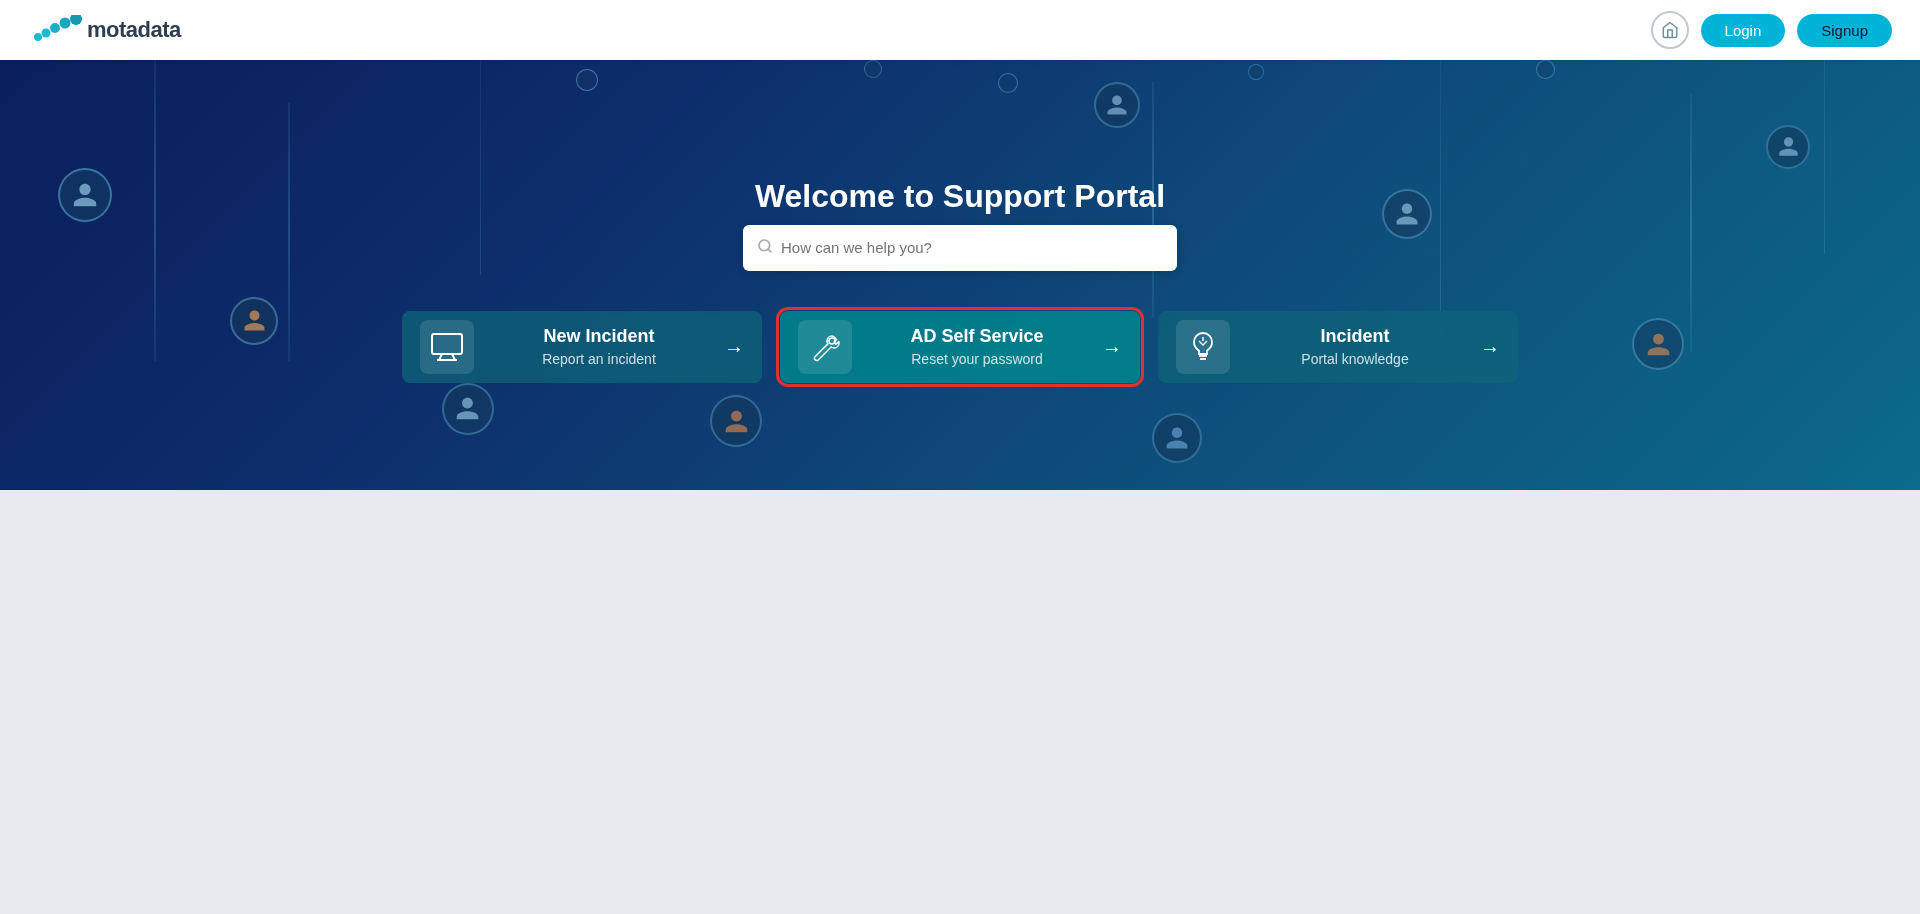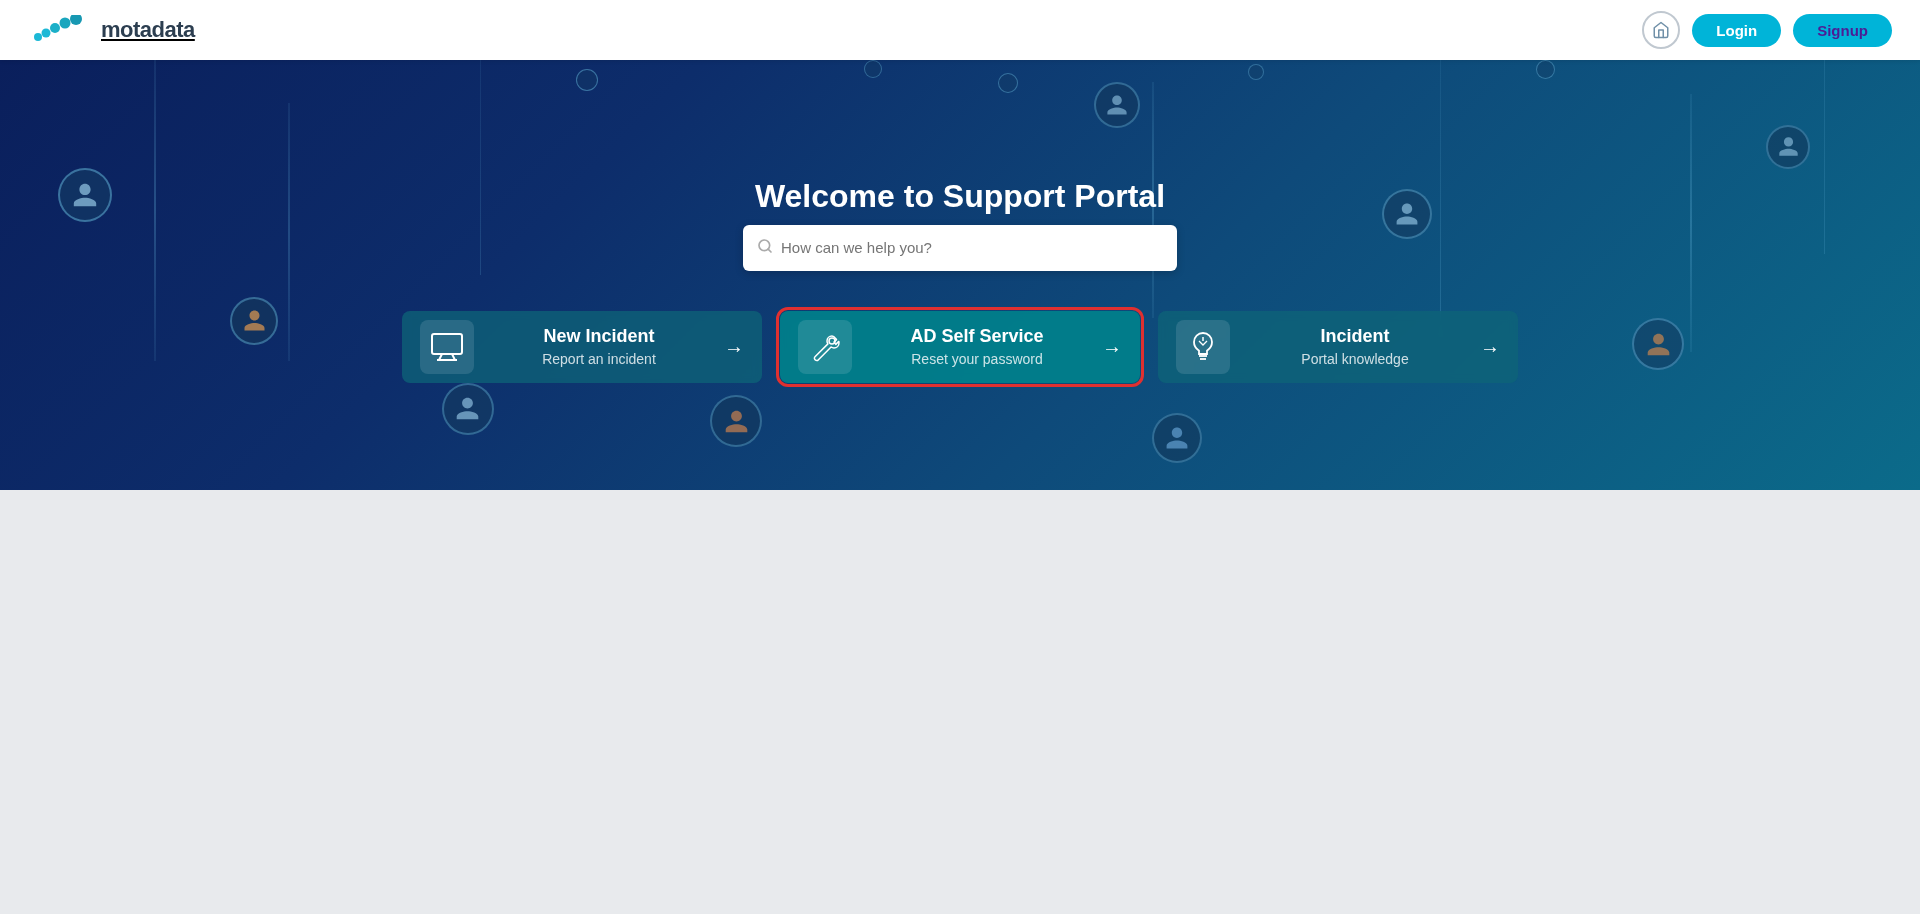--- a/index.html
+++ b/index.html
@@ -41,29 +41,29 @@
       cursor: pointer;
       color: #6b8099;
       font-size: 17px;
     }
     .btn-login, .btn-signup {
       padding: 8px 24px;
       border-radius: 24px;
       border: none;
       cursor: pointer;
       font-size: 15px;
-      font-weight: 700;
+      font-weight: 400;
     }
     .btn-login {
       background: #00b4d8;
       color: #fff;
     }
     .btn-signup {
       background: #00b4d8;
-      color: #4c1d95;
+      color: #0f172a;
     }
 
     
     .hero {
       width: 100%;
       height: 430px;
       position: relative;
       background: linear-gradient(135deg, #0a1f5c 0%, #0d2d6b 30%, #0e4a7a 60%, #0b6b8a 100%);
       overflow: hidden;
       display: flex;
@@ -184,22 +184,21 @@
     .main-content {
       background: #e8eaed;
       min-height: 484px;
       width: 100%;
     }
 
     
     .logo-container {
       display: flex;
       align-items: center;
-      gap: 18px;
-      text-decoration: underline;
+      gap: 4px;
     }
   </style>
 </head>
 <body>
 
 <header class="header">
   <div class="logo-container">
 
     <svg width="55" height="30" viewBox="0 0 55 30">
       <circle cx="10" cy="22" r="4" fill="#1cb8d6"></circle>

